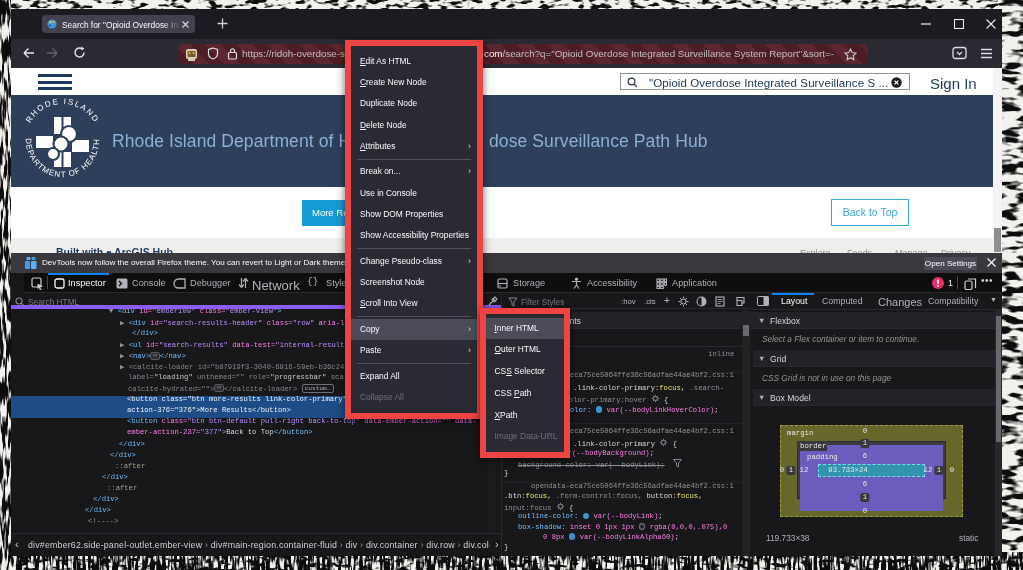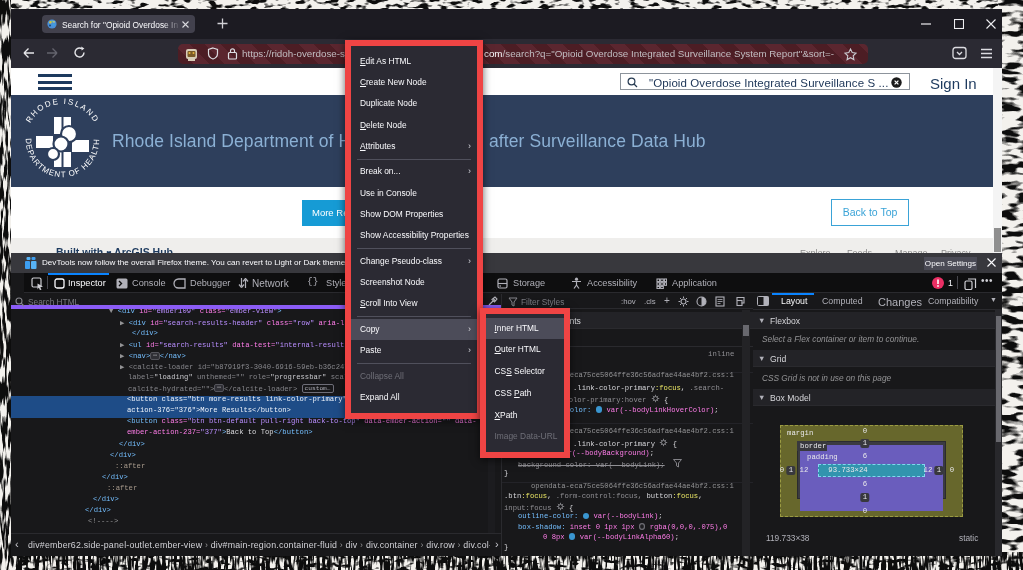--- a/index.html
+++ b/index.html
@@ -182,21 +182,21 @@
     <rect x="16" y="38" width="17" height="12"></rect>
     <rect x="52" y="42" width="17" height="12"></rect>
     <rect x="34" y="52" width="7.5" height="17"></rect>
     <rect x="43.5" y="54" width="7.5" height="15"></rect>
     <circle cx="49" cy="36" r="8" stroke="#2e3f5c" stroke-width="2.2"></circle>
     <circle cx="41" cy="46" r="7.5" stroke="#2e3f5c" stroke-width="2.2"></circle>
     <circle cx="33" cy="56" r="6" stroke="#2e3f5c" stroke-width="2.2"></circle>
    </g>
   </svg>
   <div class="abs" style="left:101px;top:36px;width:372px;overflow:hidden;font-size:17.5px;color:#8bb0d4;white-space:nowrap;letter-spacing:.1px">Rhode Island Department of Health Opioid Over</div>
-  <div class="abs" style="left:478px;top:36px;font-size:17.5px;color:#8bb0d4;white-space:nowrap;letter-spacing:.1px">after Surveillance Data Hub</div>
+  <div class="abs" style="left:478px;top:36px;font-size:17.5px;color:#8bb0d4;white-space:nowrap;letter-spacing:.1px">dose Surveillance Path Hub</div>
  </div>
 
  <div class="abs" style="left:291px;top:132px;width:100px;height:25.5px;background:#169bd5;color:#fff;font-size:9.5px;line-height:25.5px;padding-left:10px">More Results</div>
  <div class="abs" style="left:820px;top:131px;width:78px;height:26.5px;border:1px solid #3aa3d7;color:#3aa3d7;font-size:10.5px;line-height:25px;text-align:center">Back to Top</div>
 
  <div class="abs" style="left:0;top:170px;width:982px;height:15px;background:#efeeec;overflow:hidden">
   <div class="abs" style="left:45px;top:8px;font-size:10.5px;color:#1d3a5e;font-weight:bold">Built with <span style="font-size:9px">♥</span> ArcGIS Hub</div>
   <div class="abs" style="left:789px;top:9.5px;font-size:9px;color:#8b8b8b">Explore</div>
   <div class="abs" style="left:836px;top:9.5px;font-size:9px;color:#8b8b8b">Feeds</div>
   <div class="abs" style="left:884px;top:9.5px;font-size:9px;color:#8b8b8b">Manage</div>
@@ -239,21 +239,21 @@
           </svg>
    <div class="abs" style="left:108px;top:5px;font-size:9.2px;color:#b1b1b9">Console</div>
    <svg class="abs" style="left:149px;top:4.5px" width="13" height="11">
             <path d="M1 5.5 A4.5 4.5 0 0 1 5.5 1 H12 V10 H5.5 A4.5 4.5 0 0 1 1 5.5 Z" fill="none" stroke="#b1b1b9" stroke-width="1.3"></path>
           </svg>
    <div class="abs" style="left:166px;top:5px;font-size:9.2px;color:#b1b1b9">Debugger</div>
    <svg class="abs" style="left:214px;top:4px" width="11" height="12">
             <path d="M3.5 1 V9 M3.5 10.5 L1 7.5 M3.5 10.5 L6 7.5" stroke="#b1b1b9" stroke-width="1.2" fill="none"></path>
             <path d="M7.5 11 V3 M7.5 1.5 L5 4.5 M7.5 1.5 L10 4.5" stroke="#b1b1b9" stroke-width="1.2" fill="none"></path>
           </svg>
-   <div class="abs" style="left:228px;top:5px;font-size:10px;color:#b1b1b9">Network</div>
+   <div class="abs" style="left:228px;top:5px;font-size:13px;color:#b1b1b9">Network</div>
    <div class="abs" style="left:283px;top:3px;font-size:9.5px;color:#b1b1b9;font-family:'Liberation Mono',monospace">{}</div>
    <div class="abs" style="left:302px;top:5px;font-size:9.2px;color:#b1b1b9">Style Editor</div>
    <svg class="abs" style="left:473px;top:4.5px" width="11" height="11">
             <rect x="1" y="1" width="9" height="9" rx="1.5" fill="none" stroke="#b1b1b9" stroke-width="1.2"></rect>
             <path d="M1 5.5 H10" stroke="#b1b1b9" stroke-width="1.1"></path>
             <circle cx="3.2" cy="8" r=".8" fill="#b1b1b9"></circle>
           </svg>
    <div class="abs" style="left:489px;top:5px;font-size:9.2px;color:#b1b1b9">Storage</div>
    <svg class="abs" style="left:547px;top:4px" width="11" height="12">
             <circle cx="5.5" cy="2.2" r="1.6" fill="#b1b1b9"></circle>
@@ -476,22 +476,22 @@
  <div class="mi">Show DOM Properties</div>
  <div class="mi">Show Accessibility Properties</div>
  <div class="msep"></div>
  <div class="mi">Change Pseudo-class<span class="sub">›</span></div>
  <div class="mi">Screenshot Node</div>
  <div class="mi"><u>S</u>croll Into View</div>
  <div class="msep"></div>
  <div class="mi hl">Copy<span class="sub">›</span></div>
  <div class="mi">Paste<span class="sub">›</span></div>
  <div class="msep"></div>
+ <div class="mi">Expand All</div>
  <div class="mi dis">Collapse All</div>
- <div class="mi">Expand All</div>
 </div>
 <div class="menu" style="left:480px;top:308px;width:90px;padding:3.5px 0 3.5px 0">
  <div class="mi hl" style="height:21.8px;line-height:21.8px;padding-left:8.5px"><u>I</u>nner HTML</div>
  <div class="mi" style="height:21.8px;line-height:21.8px;padding-left:8.5px"><u>O</u>uter HTML</div>
  <div class="mi" style="height:21.8px;line-height:21.8px;padding-left:8.5px">CS<u>S</u> Selector</div>
  <div class="mi" style="height:21.8px;line-height:21.8px;padding-left:8.5px">CSS <u>P</u>ath</div>
  <div class="mi" style="height:21.8px;line-height:21.8px;padding-left:8.5px"><u>X</u>Path</div>
  <div class="mi dis" style="height:21.8px;line-height:21.8px;padding-left:8.5px">Image Data-URL</div>
 </div>
 </div>

